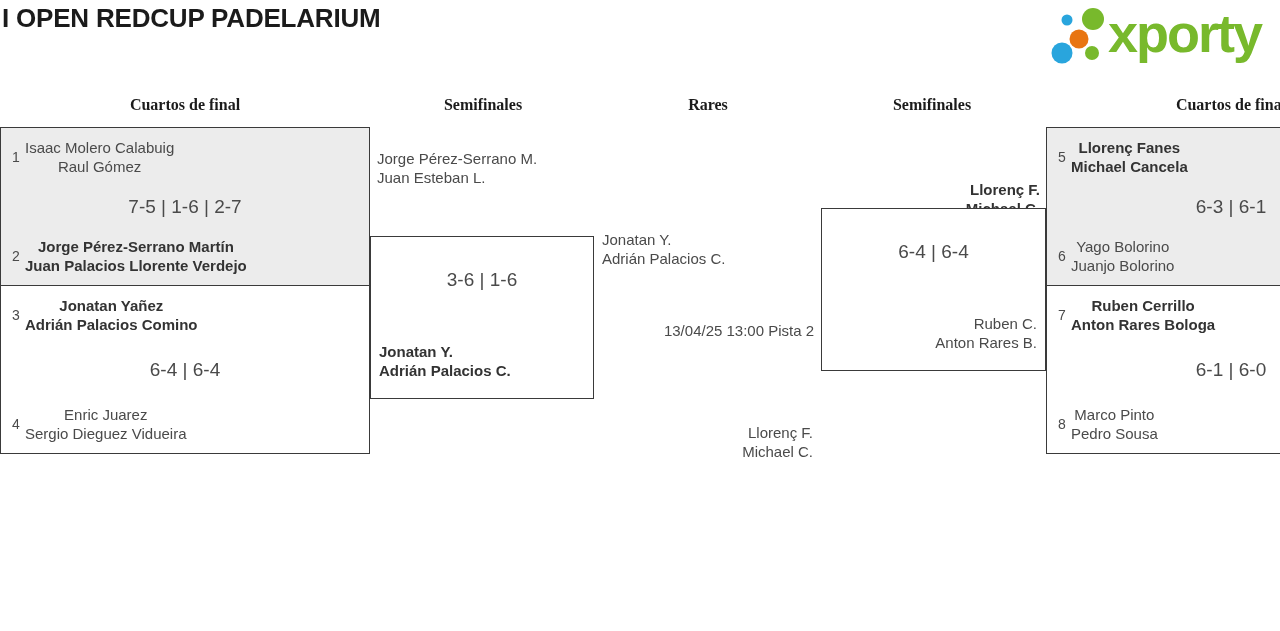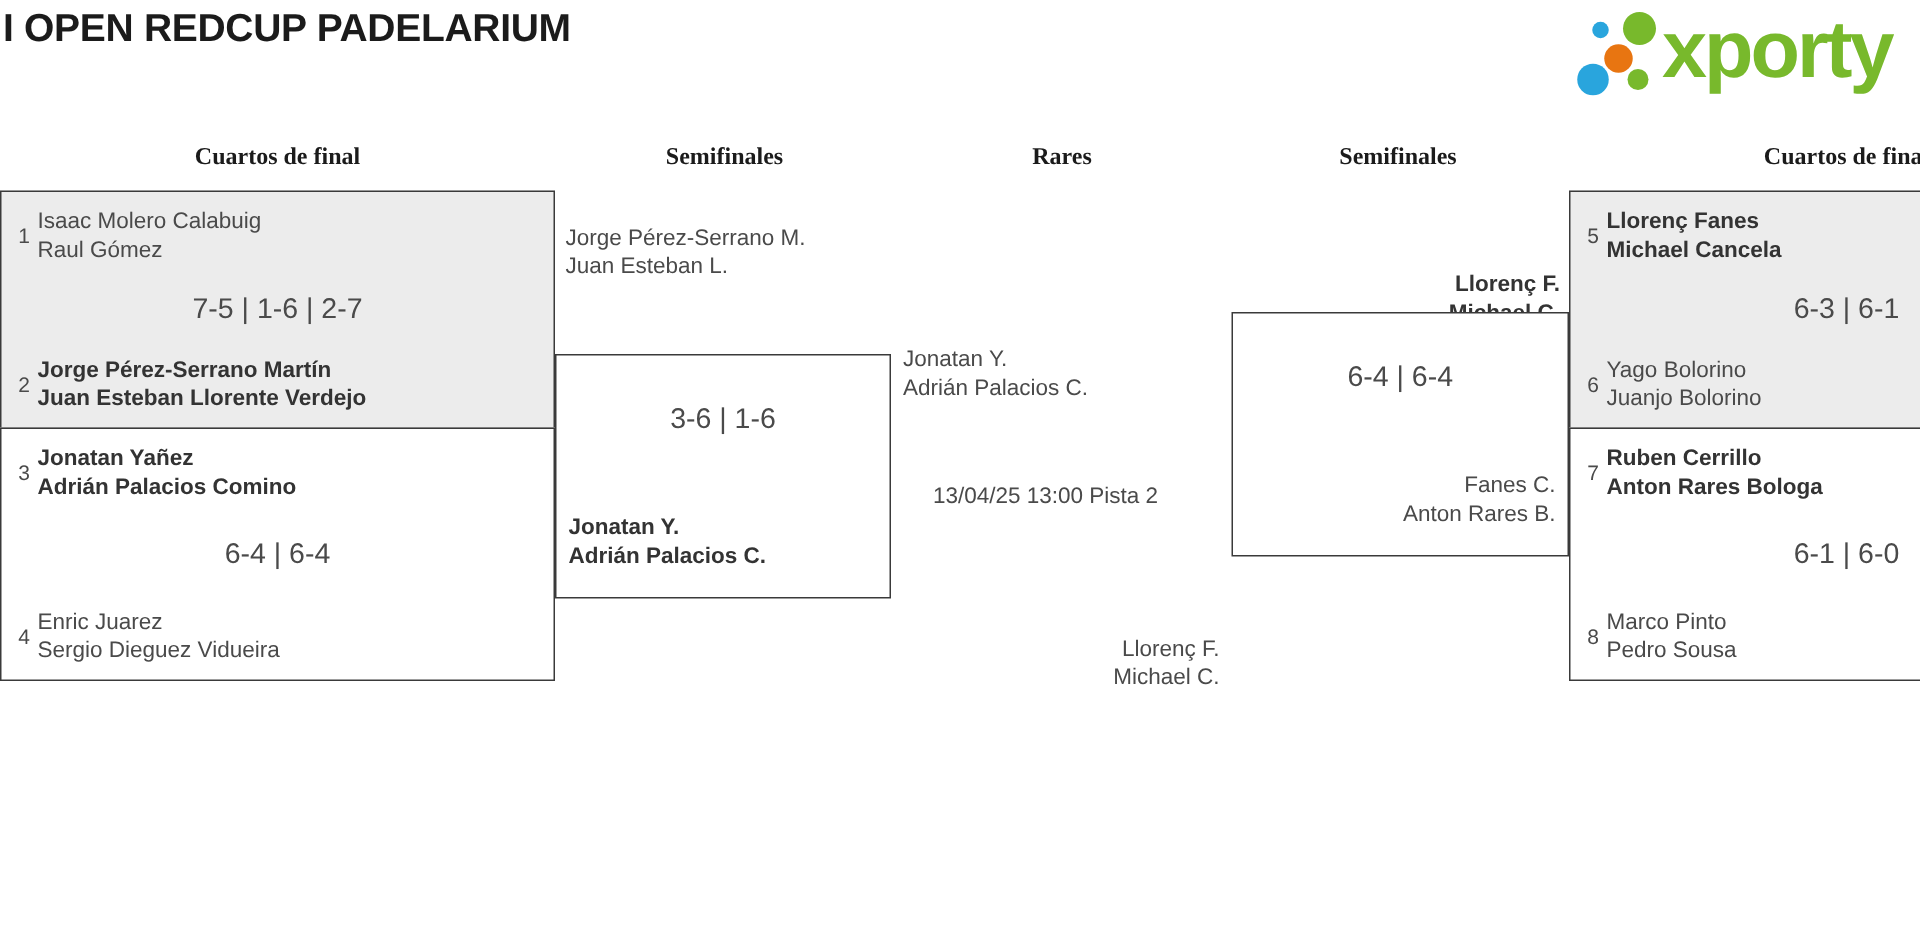--- a/index.html
+++ b/index.html
@@ -16,21 +16,21 @@
              font-weight:700;letter-spacing:-2px;color:#78b92c;}
   
   .round-header{position:absolute;top:96px;transform:translateX(-50%);
                 font-size:16px;font-weight:700;color:#1b1b1b;white-space:nowrap;font-family:Liberation Serif, serif;}
   
   .box{position:absolute;box-sizing:border-box;border:1px solid #3a3a3a;background:#fff;}
   .box.gray{background:#ececec;}
   .qf{display:flex;flex-direction:column;justify-content:space-between;padding:10px 8px 10px 8px;}
   .team{display:flex;align-items:center;}
   .seed{flex:0 0 14px;text-align:center;font-size:14px;color:#4a4a4a;margin-right:2px;}
-  .names{font-size:15px;line-height:19px;color:#4a4a4a;}
+  .names{font-size:15px;line-height:19px;color:#4a4a4a;text-align:center;}
   .winner .names{font-weight:700;color:#333;}
   .score{align-self:center;font-size:19px;color:#4a4a4a;white-space:nowrap;}
   
   .sf{padding:0;}
   .sf .score{position:absolute;top:32px;left:0;right:0;text-align:center;}
   .sf .team-bottom{position:absolute;bottom:18px;}
   .sf.sf-left .team-bottom{left:8px;text-align:left;}
   .sf.sf-right .team-bottom{right:8px;text-align:right;}
   .float-label{position:absolute;font-size:15px;line-height:19px;color:#4a4a4a;}
   .float-label.winner{font-weight:700;color:#333;}
@@ -69,21 +69,21 @@
       <div class="names">
         <div>Isaac Molero Calabuig</div>
         <div>Raul Gómez</div>
       </div>
     </div>
     <div class="score">7-5 | 1-6 | 2-7</div>
     <div class="team winner">
       <span class="seed">2</span>
       <div class="names">
         <div>Jorge Pérez-Serrano Martín</div>
-        <div>Juan Esteban Llorente Verdejo</div>
+        <div>Juan Palacios Llorente Verdejo</div>
       </div>
     </div>
   </div>
 
   <div class="box qf" style="left:0;top:285px;width:370px;height:169px;">
     <div class="team winner">
       <span class="seed">3</span>
       <div class="names">
         <div>Jonatan Yañez</div>
         <div>Adrián Palacios Comino</div>
@@ -108,34 +108,34 @@
     <div class="team-bottom names winner-names">
       <div style="font-weight:700;color:#333">Jonatan Y.</div>
       <div style="font-weight:700;color:#333">Adrián Palacios C.</div>
     </div>
   </div>
 
   <div class="float-label" style="left:602px;top:230px;">
     <div>Jonatan Y.</div>
     <div>Adrián Palacios C.</div>
   </div>
-  <div class="final-info" style="left:583px;top:322px;width:228px;">13/04/25 13:00 Pista 2</div>
+  <div class="final-info" style="left:625px;top:322px;width:228px;">13/04/25 13:00 Pista 2</div>
   <div class="float-label align-right" style="left:593px;top:392px;width:220px;">
     <div>Llorenç F.</div>
     <div>Michael C.</div>
   </div>
 
   <div class="float-label winner align-right" style="left:826px;top:149px;width:214px;">
     <div>Llorenç F.</div>
     <div>Michael C.</div>
   </div>
   <div class="box sf sf-right" style="left:821px;top:208px;width:225px;height:163px;">
     <div class="score">6-4 | 6-4</div>
     <div class="team-bottom names">
-      <div>Fanes C.</div>
+      <div>Ruben C.</div>
       <div>Anton Rares B.</div>
     </div>
   </div>
 
   <div class="box gray qf" style="left:1046px;top:127px;width:370px;height:159px;">
     <div class="team winner">
       <span class="seed">5</span>
       <div class="names">
         <div>Llorenç Fanes</div>
         <div>Michael Cancela</div>

